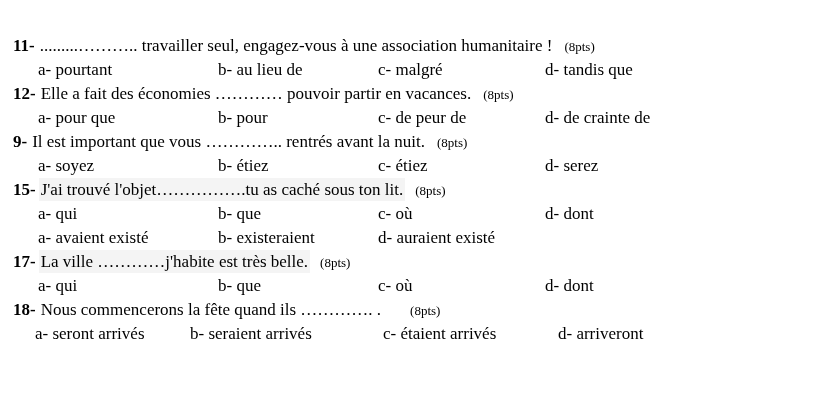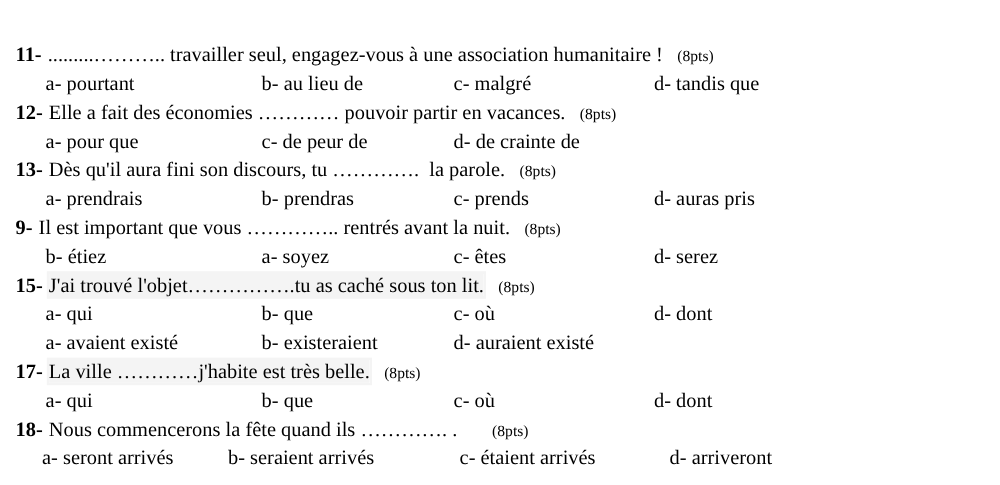--- a/index.html
+++ b/index.html
@@ -62,41 +62,33 @@
       <span class="opt">b- au lieu de</span>
       <span class="opt">c- malgré</span>
       <span class="opt">d- tandis que</span>
     </div>
   </div>
 
   <div class="q-block">
     <div class="q-line"><span class="q-num">12-</span><span class="q-text">Elle a fait des économies ………… pouvoir partir en vacances.</span><span class="q-pts">(8pts)</span></div>
     <div class="opt-row">
       <span class="opt">a- pour que</span>
+      <span class="opt">b- pour</span>
       <span class="opt">c- de peur de</span>
       <span class="opt">d- de crainte de</span>
     </div>
   </div>
 
-  <div class="q-block">
-    <div class="q-line"><span class="q-num">13-</span><span class="q-text">Dès qu'il aura fini son discours, tu ………….  la parole.</span><span class="q-pts">(8pts)</span></div>
-    <div class="opt-row">
-      <span class="opt">a- prendrais</span>
-      <span class="opt">b- prendras</span>
-      <span class="opt">c- prends</span>
-      <span class="opt">d- auras pris</span>
-    </div>
-  </div>
 
   <div class="q-block">
     <div class="q-line"><span class="q-num">9-</span><span class="q-text">Il est important que vous ………….. rentrés avant la nuit.</span><span class="q-pts">(8pts)</span></div>
     <div class="opt-row">
+      <span class="opt">a- soyez</span>
       <span class="opt">b- étiez</span>
-      <span class="opt">a- soyez</span>
-      <span class="opt">c- êtes</span>
+      <span class="opt">c- étiez</span>
       <span class="opt">d- serez</span>
     </div>
   </div>
 
   <div class="q-block">
     <div class="q-line hl"><span class="q-num">15-</span><span class="q-text">J'ai trouvé l'objet…………….tu as caché sous ton lit.</span><span class="q-pts">(8pts)</span></div>
     <div class="opt-row">
       <span class="opt">a- qui</span>
       <span class="opt">b- que</span>
       <span class="opt">c- où</span>

